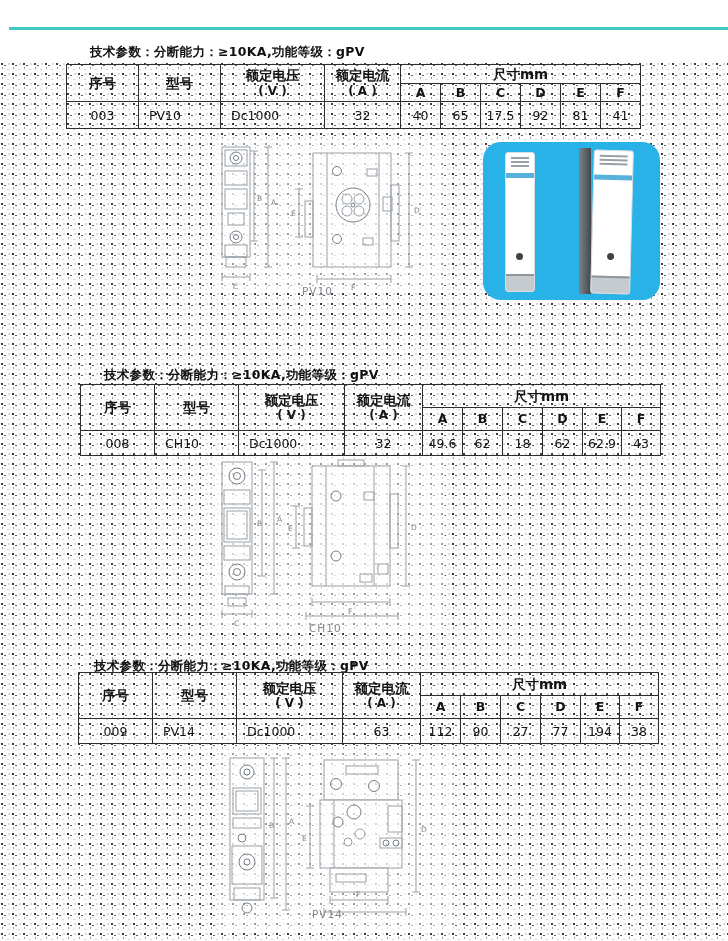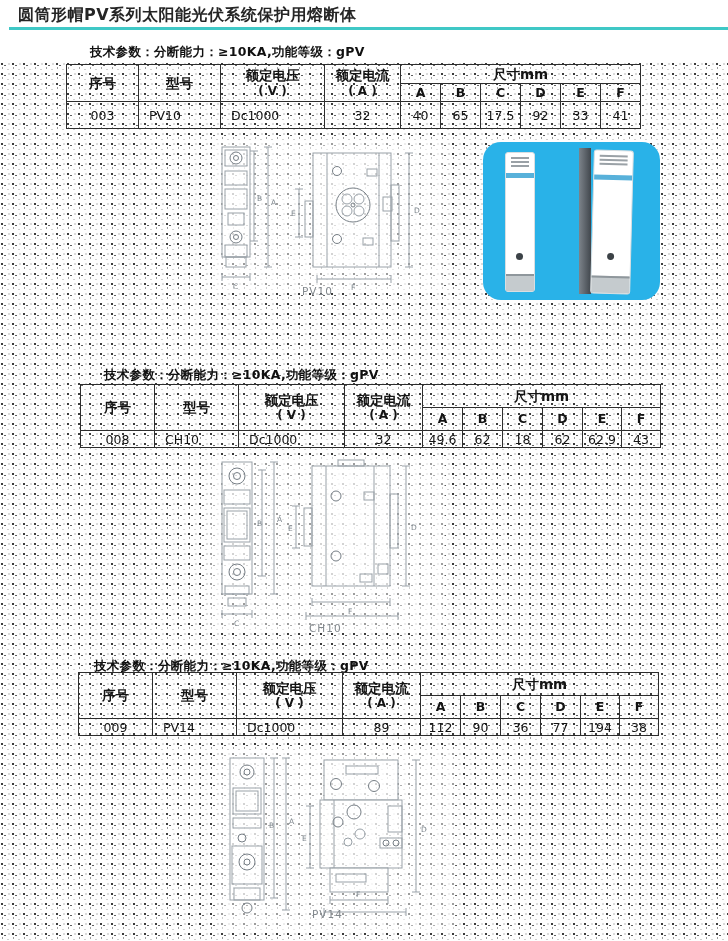--- a/index.html
+++ b/index.html
@@ -27,21 +27,21 @@
   
   table.tbl{position:absolute;border-collapse:collapse;table-layout:fixed;background:transparent;}
   .tbl th,.tbl td{border:1px solid #2d2d2d;padding:0;text-align:center;vertical-align:middle;
                   font-weight:600;color:#141414;overflow:hidden;}
   .tbl th{font-size:13.5px;line-height:1.25;}
   .tbl th .unit{display:block;font-size:12px;font-weight:600;}
   .tbl th.letter{font-size:12.5px;font-weight:600;}
   .tbl td{font-size:12.5px;font-weight:400;}
   .tbl td.al{text-align:left;padding-left:10px;}
   .t1 .r1{height:19px}.t1 .r2{height:18px}.t1 .rd{height:27px}
-  .t23 .r1{height:23px}.t23 .r2{height:23px}.t23 .rd{height:17px}
+  .t23 .r1{height:23px}.t23 .r2{height:23px}.t23 .rd{height:25px}
 
   
   svg.draw{position:absolute;}
   .dline{stroke:#99a1a8;stroke-width:1;fill:none;}
   .dfill{stroke:#99a1a8;stroke-width:1;fill:rgba(255,255,255,0.55);}
   .ddark{stroke:#767e85;stroke-width:1;fill:none;}
   .dimtx{font-size:7.5px;fill:#7c848b;font-family:"DejaVu Sans",sans-serif;}
   .caption{font-size:10.5px;color:#82888d;letter-spacing:1px;white-space:nowrap;}
 
   
@@ -55,21 +55,20 @@
   .slab{position:absolute;left:96px;top:6px;width:12px;height:146px;
         background:linear-gradient(90deg,#7c838a,#41474d);}
 </style>
 </head>
 <body>
 
 <div class="page">
 
   <div class="abs dots"></div>
 
-  <div class="abs title">圆筒形帽PV系列太阳能光伏系统保护用熔断体</div>
   <div class="abs title-line"></div>
 
   <div class="abs tech" style="left:90px;top:44px;">技术参数：分断能力：≥10KA,功能等级：gPV</div>
 
   <table class="tbl t1" style="left:66px;top:64px;width:574px;">
     <colgroup>
         <col style="width:72px">
         <col style="width:82px">
         <col style="width:104px">
         <col style="width:76px">
@@ -98,21 +97,21 @@
     </tr>
     <tr class="rd">
       <td>003</td>
       <td class="al">PV10</td>
       <td class="al">Dc1000</td>
       <td>32</td>
       <td>40</td>
       <td>65</td>
       <td>17.5</td>
       <td>92</td>
-      <td>33</td>
+      <td>81</td>
       <td>41</td>
     </tr>
   </tbody>
     </table>
 
   <svg class="draw" style="left:213px;top:141px;" width="230" height="160" viewBox="0 0 230 160">
     <rect x="0" y="0" width="230" height="152" fill="rgba(255,255,255,0.5)"></rect>
     <g>
       <rect class="dfill" x="9" y="6" width="28" height="110"></rect>
       <rect class="dline" x="12" y="9" width="22" height="16"></rect>
@@ -327,24 +326,24 @@
       <th class="letter">B</th>
       <th class="letter">C</th>
       <th class="letter">D</th>
       <th class="letter">E</th>
       <th class="letter">F</th>
     </tr>
     <tr class="rd">
       <td>009</td>
       <td class="al">PV14</td>
       <td class="al">Dc1000</td>
-      <td>89</td>
+      <td>63</td>
       <td>112</td>
       <td>90</td>
-      <td>36</td>
+      <td>27</td>
       <td>77</td>
       <td>194</td>
       <td>38</td>
     </tr>
   </tbody>
     </table>
 
   <svg class="draw" style="left:220px;top:750px;" width="235" height="190" viewBox="0 0 235 190">
     <rect x="0" y="0" width="235" height="182" fill="rgba(255,255,255,0.5)"></rect>
     <g>

